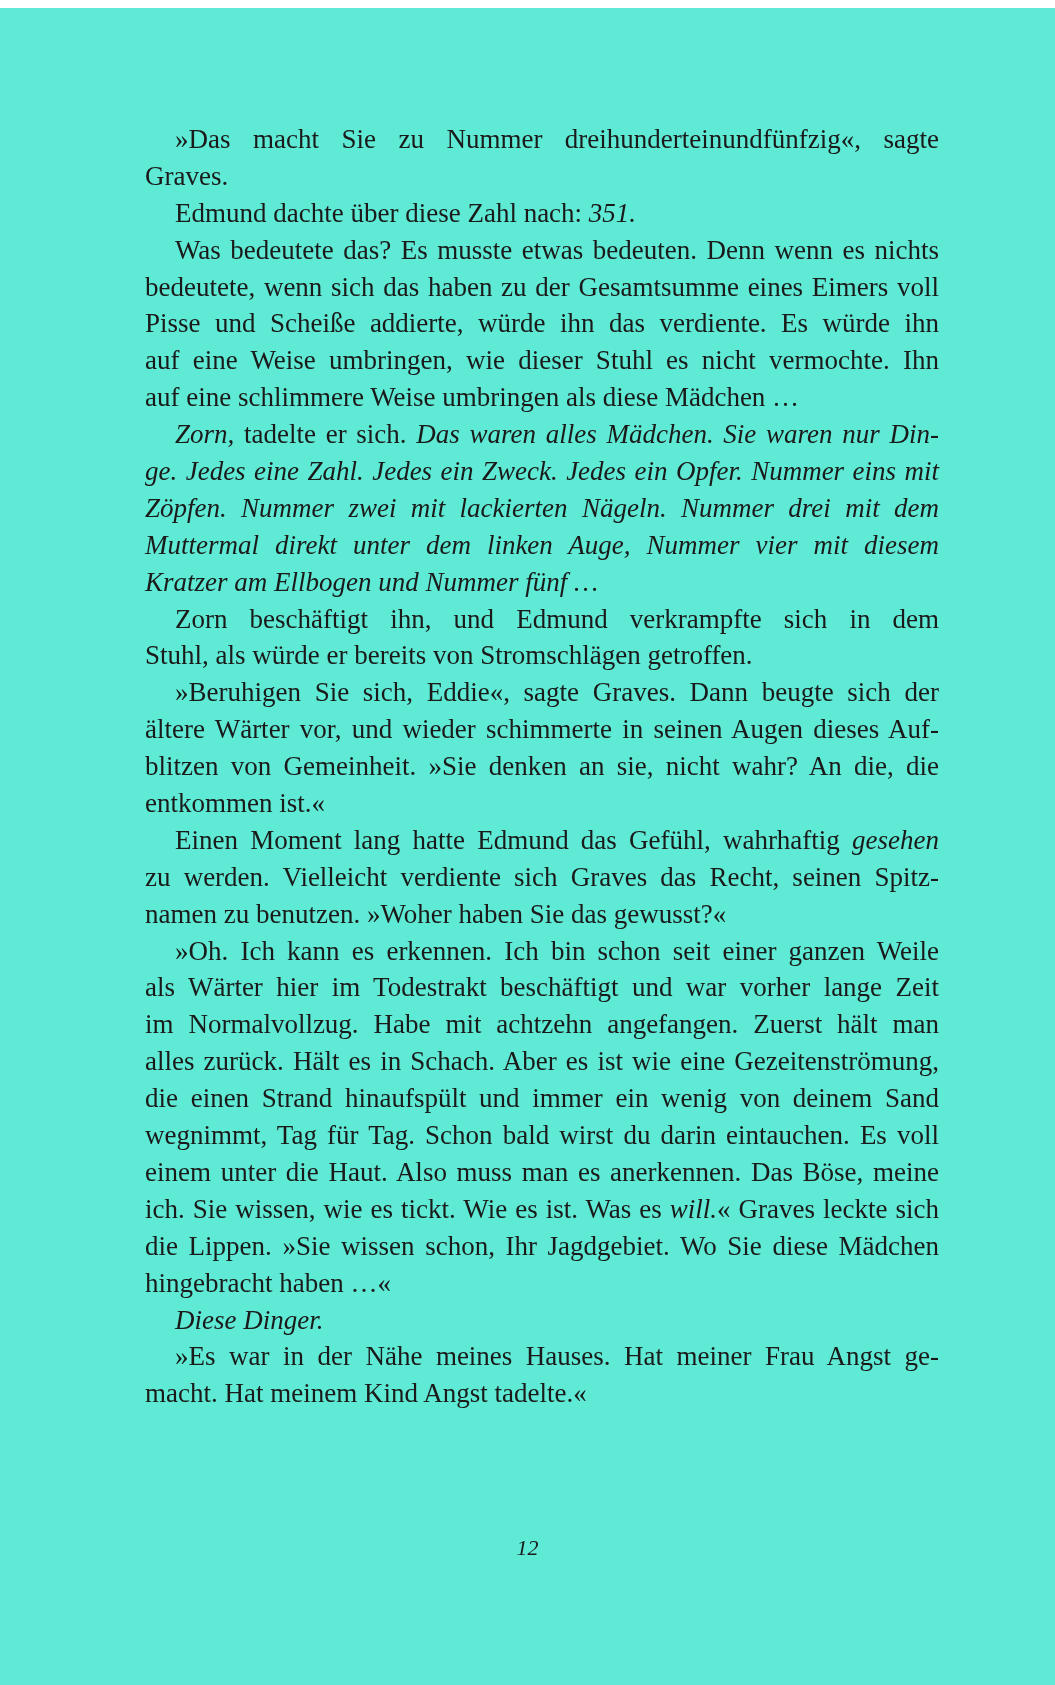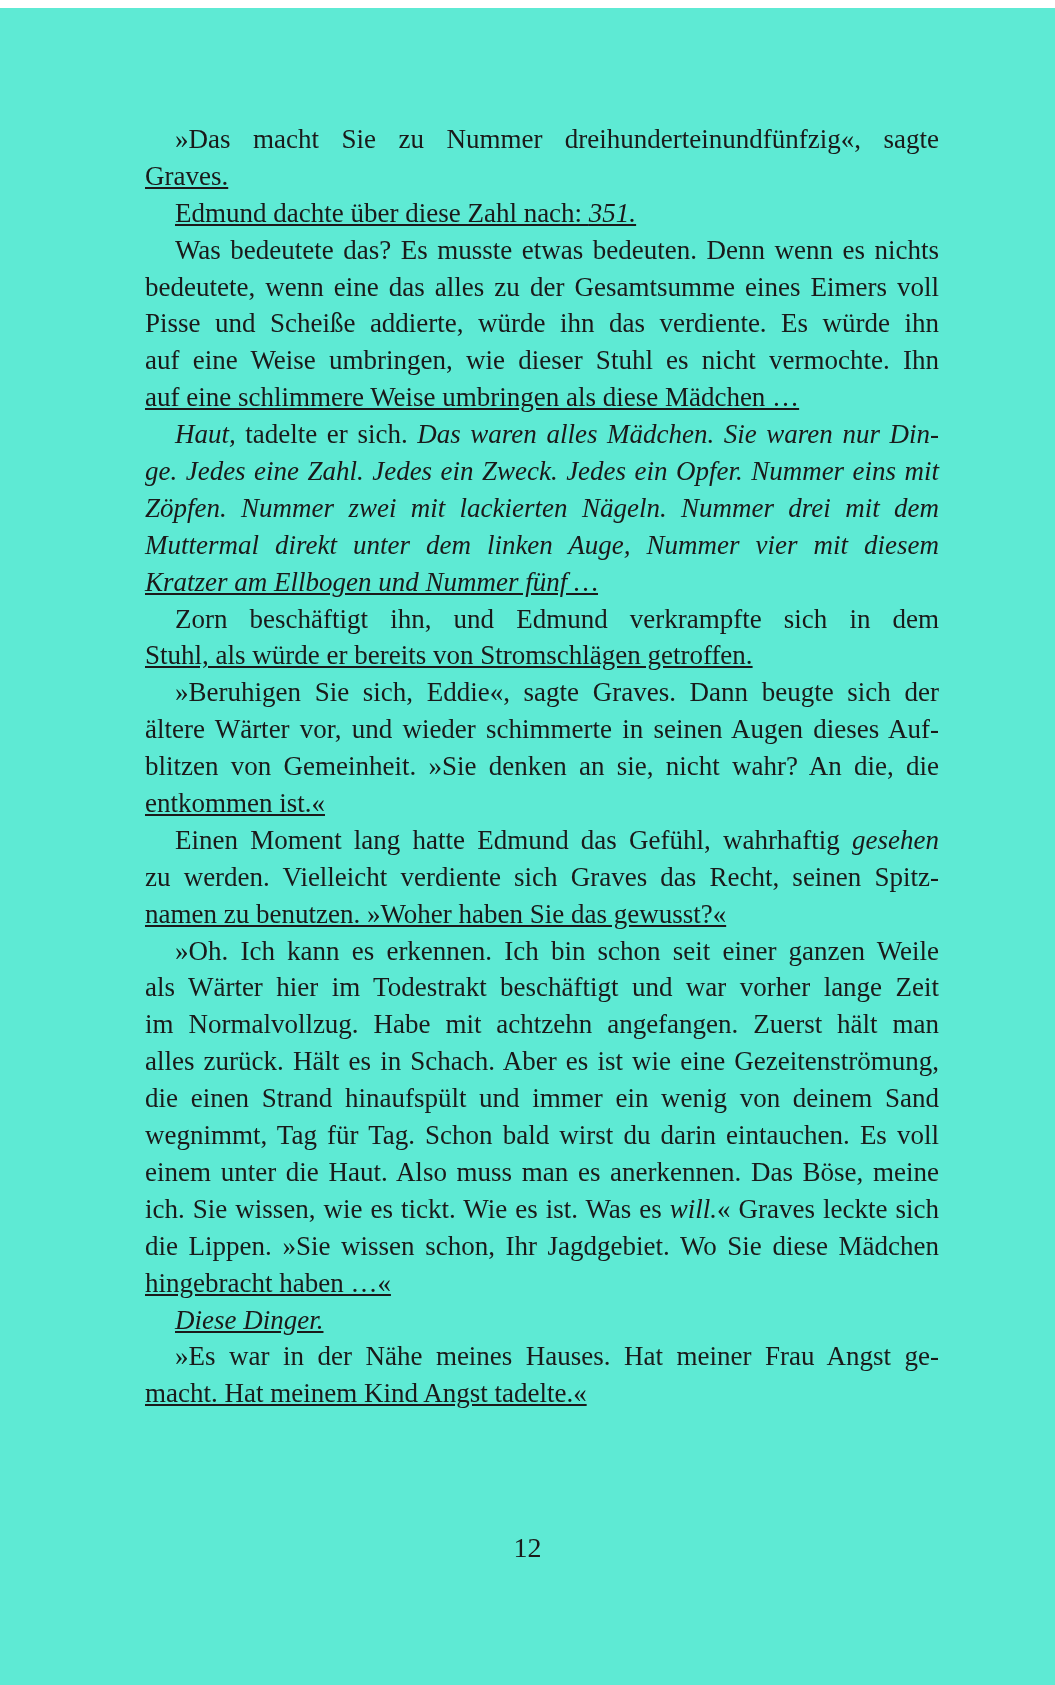--- a/index.html
+++ b/index.html
@@ -32,21 +32,20 @@
     display: block;
     height: 36.9px;
     line-height: 36.9px;
     font-size: 27px;
     white-space: nowrap;
     text-align: justify;
     text-align-last: justify;
   }
   .line.last {
     text-align-last: left;
-    text-decoration: underline;
   }
   .line.indent {
     padding-left: 30px;
   }
   .line.indent { width: 764px; }
   .line:not(.indent) { width: 794px; }
   .line .inner {
     display: block;
     width: 100%;
     white-space: normal;
@@ -56,55 +55,56 @@
   .line.last .inner {
     text-align-last: left;
   }
   em, .it { font-style: italic; }
   .page-number {
     position: absolute;
     left: 0;
     width: 1055px;
     top: 1527px;
     text-align: center;
-    font-size: 28px;
+    font-size: 22px;
     line-height: 26px;
+    font-style: italic;
   }
 </style>
 </head>
 <body>
 
 <div class="page">
   <div class="text-block" id="text-block">
       <div class="line indent">
         <span class="inner"><span>»Das macht Sie zu Nummer dreihunderteinundfünfzig«, sagte</span></span>
       </div>
       <div class="line last">
         <span class="inner"><span>Graves.</span></span>
       </div>
       <div class="line indent last">
         <span class="inner"><span>Edmund dachte über diese Zahl nach: </span><span class="it">351.</span></span>
       </div>
       <div class="line indent">
         <span class="inner"><span>Was bedeutete das? Es musste etwas bedeuten. Denn wenn es nichts</span></span>
       </div>
       <div class="line">
-        <span class="inner"><span>bedeutete, wenn eine das alles zu der Gesamtsumme eines Eimers voll</span></span>
+        <span class="inner"><span>bedeutete, wenn sich das haben zu der Gesamtsumme eines Eimers voll</span></span>
       </div>
       <div class="line">
         <span class="inner"><span>Pisse und Scheiße addierte, würde ihn das verdiente. Es würde ihn</span></span>
       </div>
       <div class="line">
         <span class="inner"><span>auf eine Weise umbringen, wie dieser Stuhl es nicht vermochte. Ihn</span></span>
       </div>
       <div class="line last">
         <span class="inner"><span>auf eine schlimmere Weise umbringen als diese Mädchen …</span></span>
       </div>
       <div class="line indent">
-        <span class="inner"><span class="it">Haut,</span><span> tadelte er sich. </span><span class="it">Das waren alles Mädchen. Sie waren nur Din-</span></span>
+        <span class="inner"><span class="it">Zorn,</span><span> tadelte er sich. </span><span class="it">Das waren alles Mädchen. Sie waren nur Din-</span></span>
       </div>
       <div class="line">
         <span class="inner"><span class="it">ge. Jedes eine Zahl. Jedes ein Zweck. Jedes ein Opfer. Nummer eins mit</span></span>
       </div>
       <div class="line">
         <span class="inner"><span class="it">Zöpfen. Nummer zwei mit lackierten Nägeln. Nummer drei mit dem</span></span>
       </div>
       <div class="line">
         <span class="inner"><span class="it">Muttermal direkt unter dem linken Auge, Nummer vier mit diesem</span></span>
       </div>

